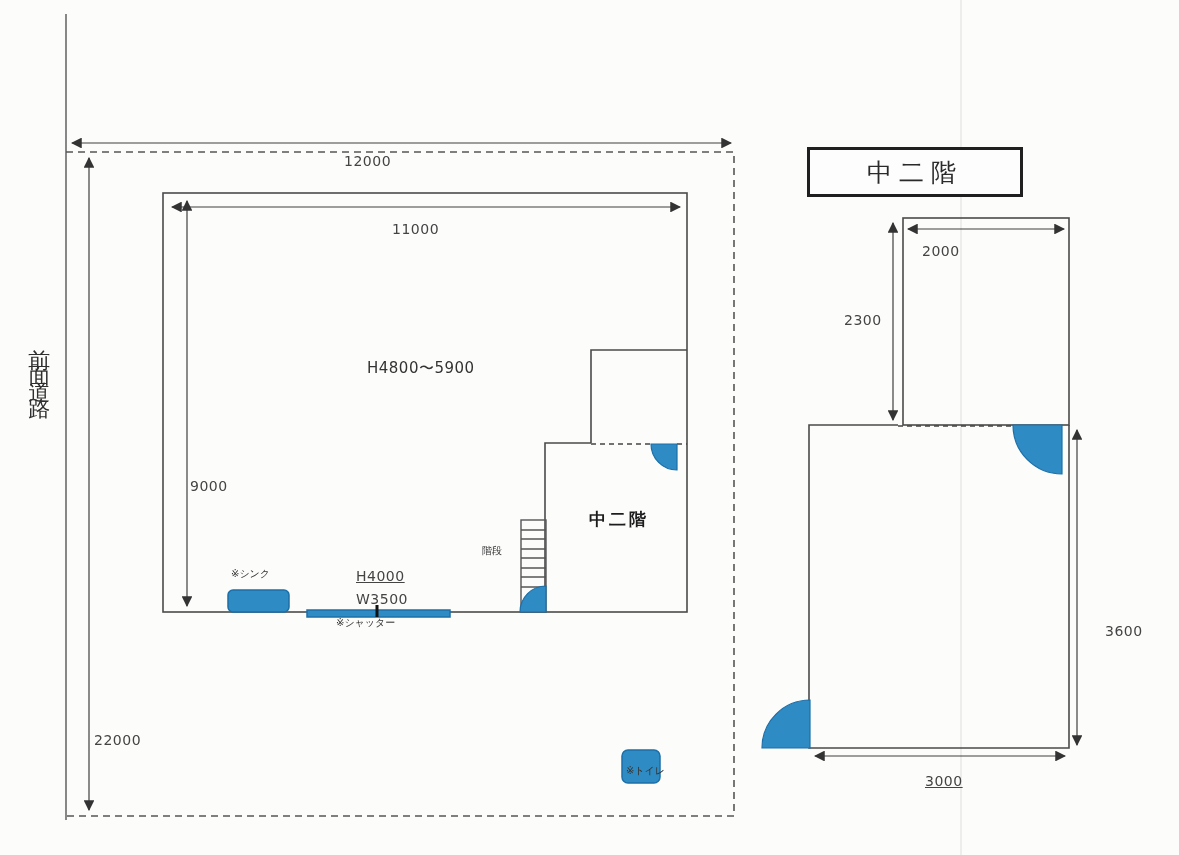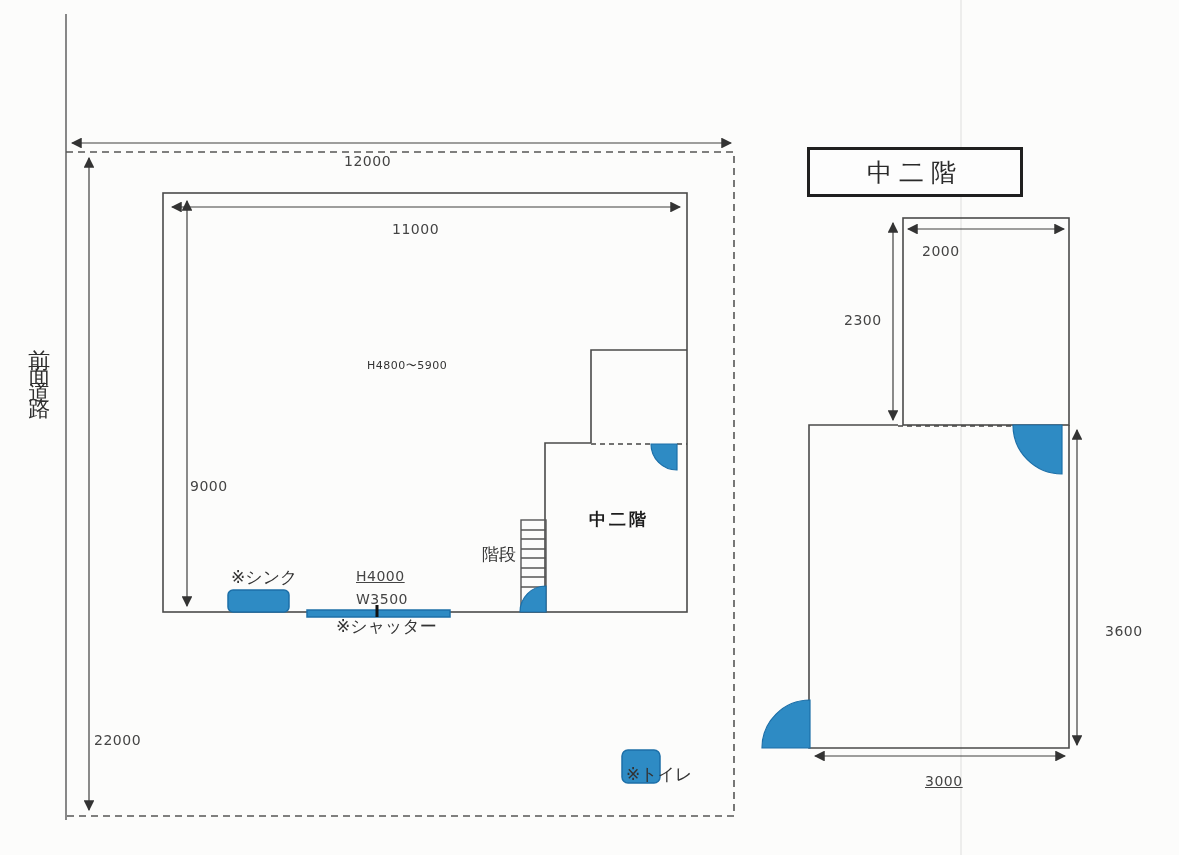--- a/index.html
+++ b/index.html
@@ -7,21 +7,21 @@
     position:relative;
     width:1179px;height:855px;
     background:#fcfcfb;
     overflow:hidden;
     font-family:"DejaVu Sans","Liberation Sans",sans-serif;
     color:#3a3a3a;
   }
   #drawing{position:absolute;left:0;top:0;width:1179px;height:855px;}
   .lbl{position:absolute;white-space:nowrap;line-height:1.1;color:#3c3c3c;}
   .dim{font-size:14px;letter-spacing:.5px;color:#444;}
-  .note{font-size:17px;color:#333;}
+  .note{font-size:10px;color:#333;}
   .road-label{
     writing-mode:vertical-rl;
     font-size:22px;
     letter-spacing:16px;
     color:#2f2f2f;
   }
   .mezz-room-label{font-size:17px;font-weight:bold;letter-spacing:3px;color:#1c1c1c;}
   .plan-title{
     position:absolute;left:807px;top:147px;width:216px;height:50px;
     border:3px solid #1f1f1f;background:#fdfdfd;
@@ -99,21 +99,21 @@
   </svg>
 
   <div class="lbl road-label" style="left:27px;top:332px;">前面道路</div>
 
   <div class="lbl dim" style="left:344px;top:154px;">12000</div>
   <div class="lbl dim" style="left:94px;top:733px;">22000</div>
 
   <div class="lbl dim" style="left:392px;top:222px;">11000</div>
   <div class="lbl dim" style="left:190px;top:479px;">9000</div>
 
-  <div class="lbl note" style="left:367px;top:360px;font-size:11px;letter-spacing:.5px;">H4800〜5900</div>
+  <div class="lbl note" style="left:367px;top:360px;font-size:15px;letter-spacing:.5px;">H4800〜5900</div>
 
   <div class="lbl mezz-room-label" style="left:589px;top:510px;">中二階</div>
 
   <div class="lbl note" style="left:482px;top:545px;">階段</div>
 
   <div class="lbl note" style="left:231px;top:568px;">※シンク</div>
 
   <div class="lbl dim" style="left:356px;top:569px;text-decoration:underline;">H4000</div>
   <div class="lbl dim" style="left:356px;top:592px;">W3500</div>
   <div class="lbl note" style="left:336px;top:617px;">※シャッター</div>

